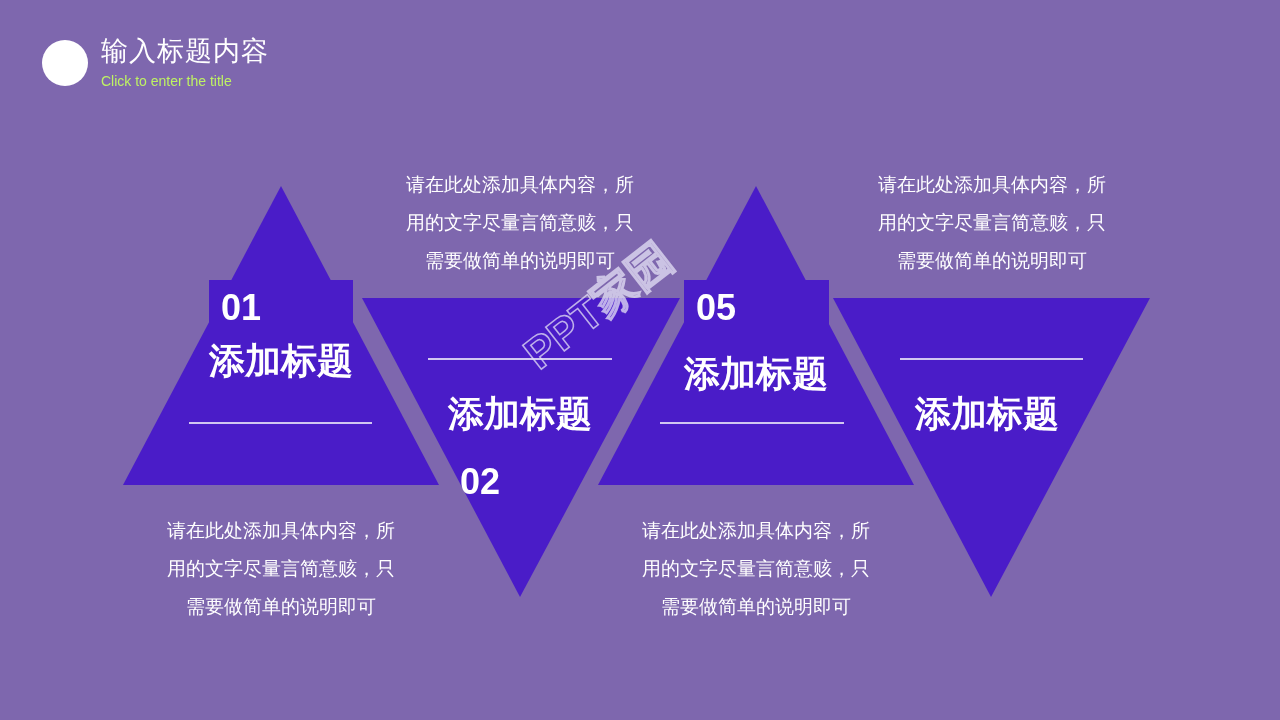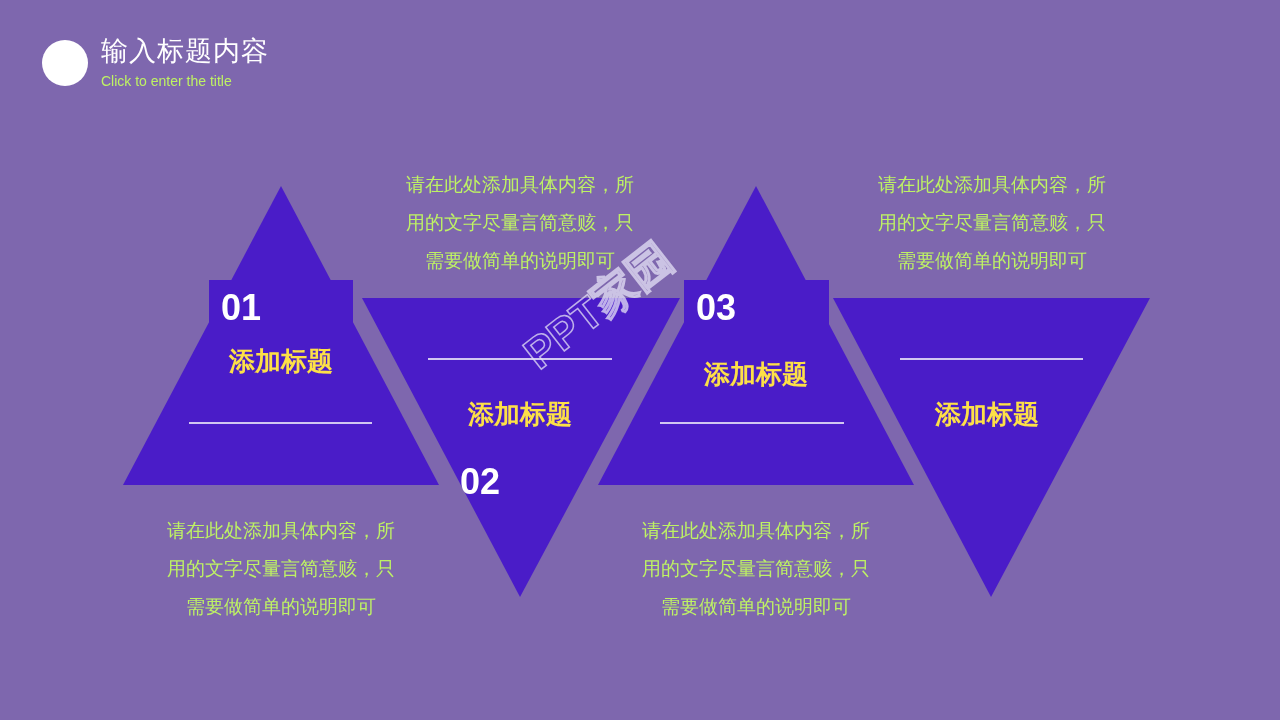--- a/index.html
+++ b/index.html
@@ -5,22 +5,22 @@
   html, body { margin:0; padding:0; }
   body { width:1280px; height:720px; overflow:hidden; background:#7e67ae; position:relative;
          font-family:"DejaVu Sans", "Liberation Sans", sans-serif; }
   .slide { position:absolute; left:0; top:0; width:1112px; height:720px; }
   svg.shapes { position:absolute; left:0; top:0; }
   .logo-dot { position:absolute; left:42px; top:40px; width:46px; height:46px; border-radius:50%; background:#ffffff; }
   .title { position:absolute; left:101px; top:33px; color:#ffffff; font-size:27px; letter-spacing:1px; white-space:nowrap; }
   .subtitle { position:absolute; left:101px; top:73px; color:#bef264; font-size:14px; font-family:"Liberation Sans", sans-serif; white-space:nowrap; }
   .num { position:absolute; width:120px; text-align:left; color:#ffffff; font-weight:bold; font-size:36px;
          font-family:"Liberation Sans", sans-serif; line-height:40px; }
-  .head { position:absolute; width:200px; text-align:center; color:#fde047; font-weight:bold; font-size:26px; line-height:32px; }
-  .desc { position:absolute; width:270px; text-align:center; color:#bef264; font-size:19px; line-height:38px; }
+  .head { position:absolute; width:200px; text-align:center; color:#ffffff; font-weight:bold; font-size:36px; line-height:32px; }
+  .desc { position:absolute; width:270px; text-align:center; color:#ffffff; font-size:19px; line-height:38px; }
   .desc span { display:block; white-space:nowrap; }
   .watermark { position:absolute; left:530px; top:330px; transform:rotate(-38deg); transform-origin:left center;
                font-size:44px; font-weight:bold; color:transparent; -webkit-text-stroke:1.5px rgba(230,225,245,0.75);
                white-space:nowrap; font-family:"Liberation Sans", sans-serif; }
 </style>
 </head>
 <body>
 
 <div class="slide">
 
@@ -62,21 +62,21 @@
   </div>
 
   <div class="head" style="left:420px; top:398px;">添加标题</div>
   <div class="num" style="left:460px; top:462px;">02</div>
   <div class="desc" style="left:385px; top:165px;">
     <span>请在此处添加具体内容，所</span>
     <span>用的文字尽量言简意赅，只</span>
     <span>需要做简单的说明即可</span>
   </div>
 
-  <div class="num" style="left:696px; top:288px;">03</div>
+  <div class="num" style="left:696px; top:288px;">05</div>
   <div class="head" style="left:656px; top:358px;">添加标题</div>
   <div class="desc" style="left:621px; top:511px;">
     <span>请在此处添加具体内容，所</span>
     <span>用的文字尽量言简意赅，只</span>
     <span>需要做简单的说明即可</span>
   </div>
 
   <div class="head" style="left:887px; top:398px;">添加标题</div>
   <div class="desc" style="left:857px; top:165px;">
     <span>请在此处添加具体内容，所</span>

